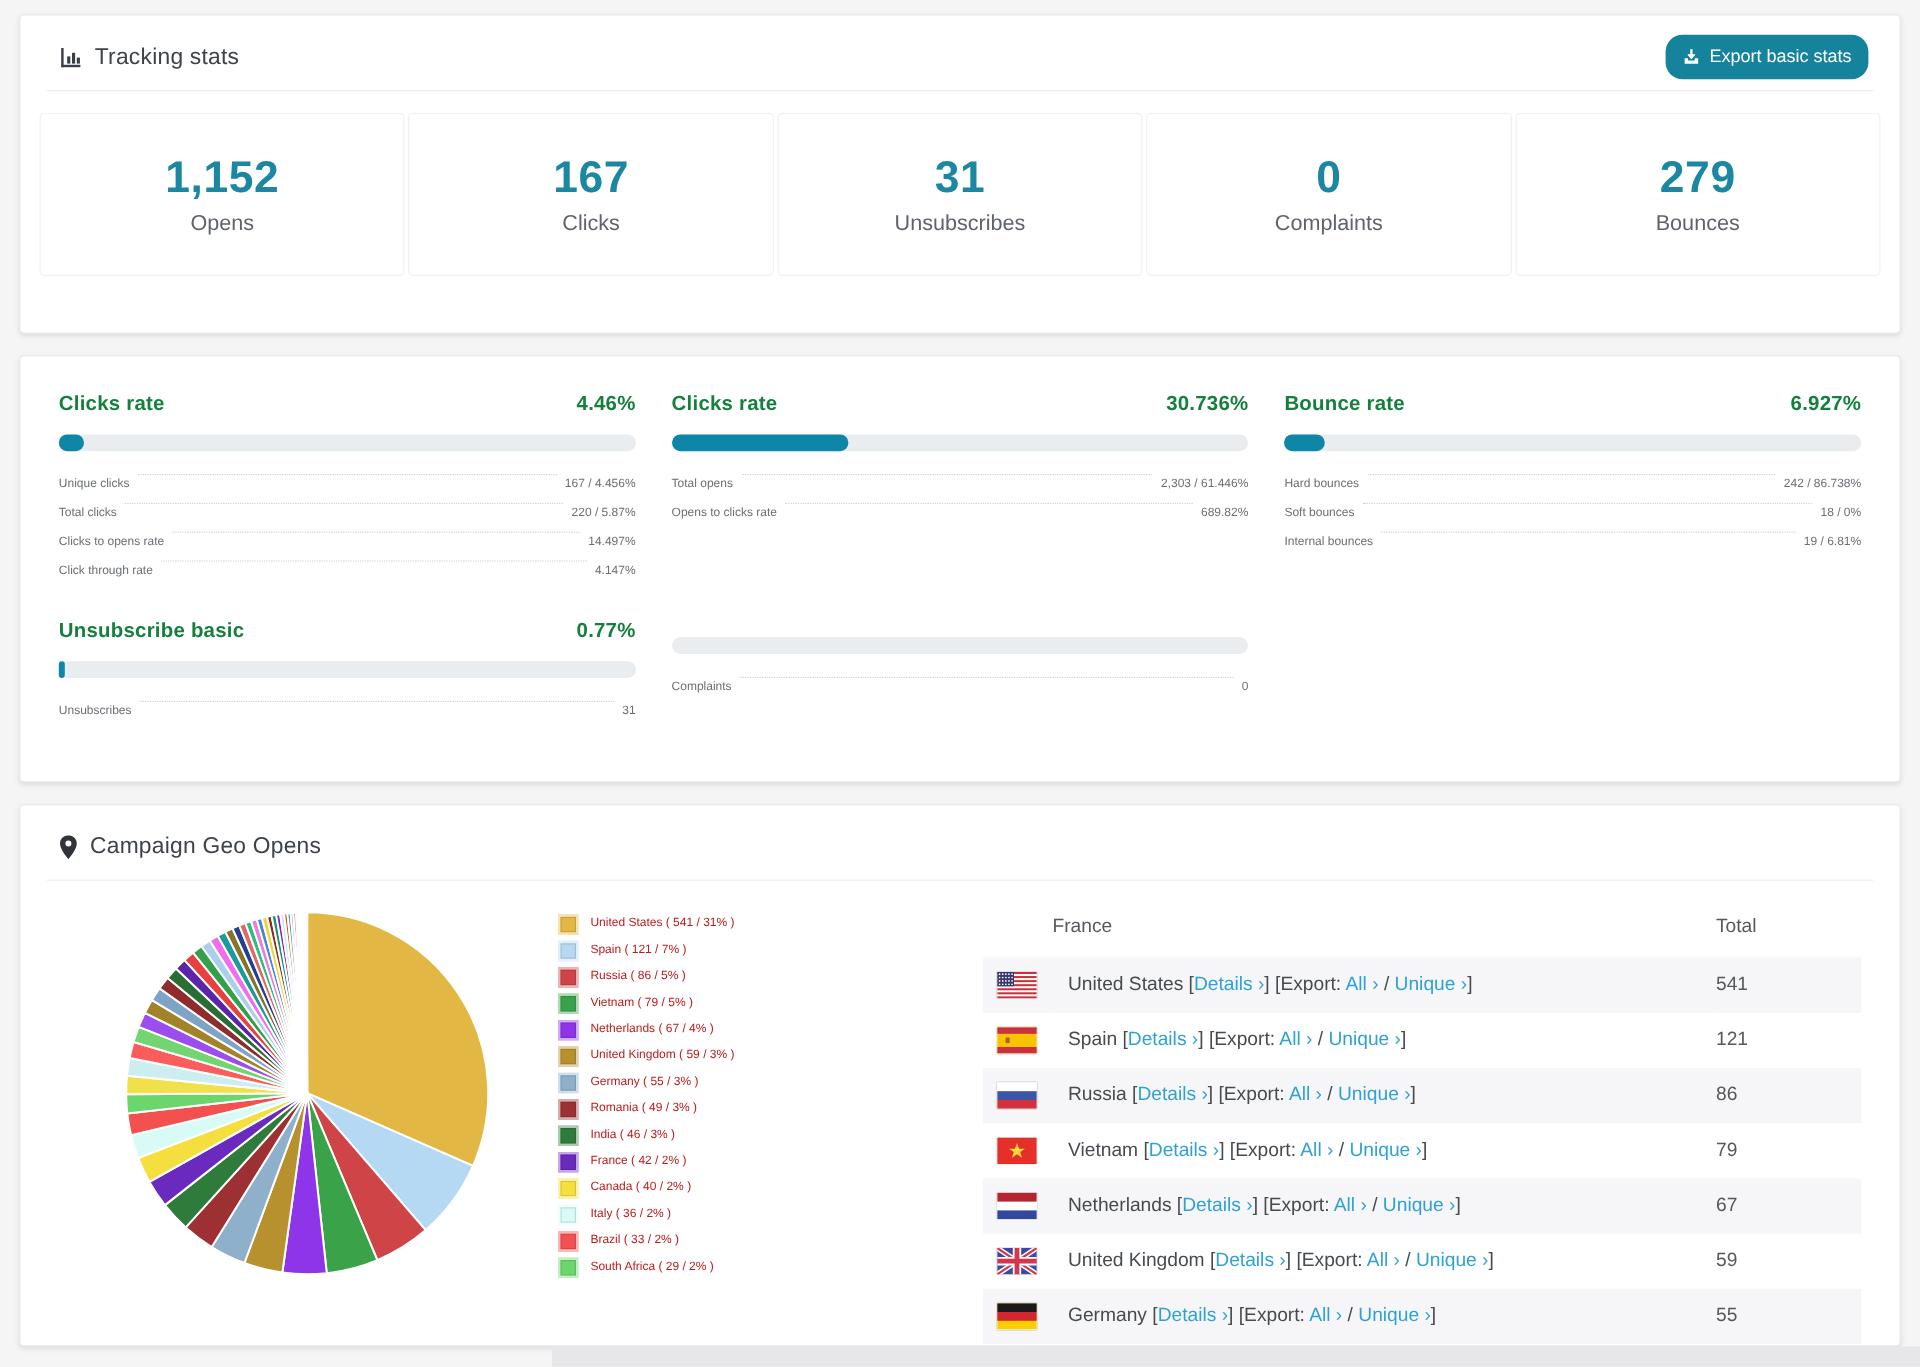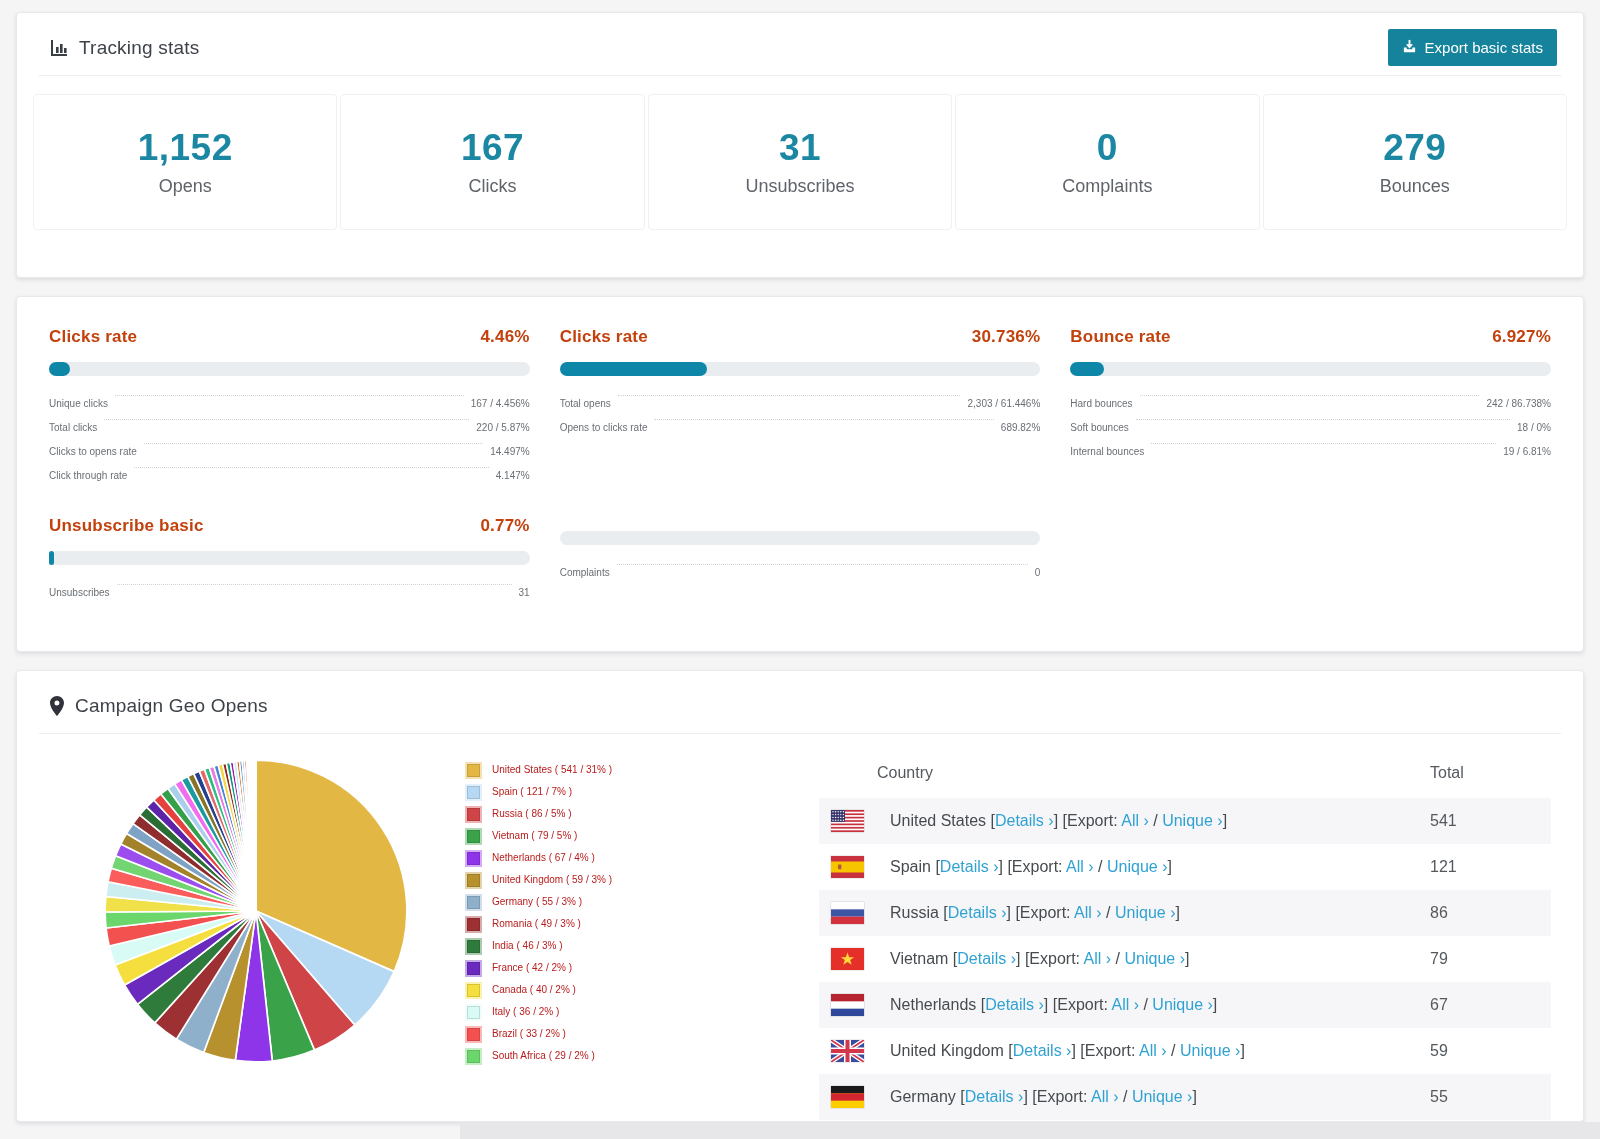--- a/index.html
+++ b/index.html
@@ -16,38 +16,38 @@
   }
   #card-tracking{top:12px;height:266px;}
   #card-rates{top:296px;height:356px;}
   #card-geo{top:670px;height:452px;overflow:hidden;}
 
   .card-header{display:flex;align-items:center;padding:24px 26px 16px 32px;position:relative;}
   .card-title{font-size:19px;color:#3e434a;font-weight:500;margin-left:10px;letter-spacing:.2px;}
   .header-rule{border-bottom:1px solid #ededef;margin:0 22px;}
 
   .export-btn{
-    position:absolute;right:26px;top:16px;display:flex;align-items:flex-start;gap:8px;
+    position:absolute;right:26px;top:16px;display:flex;align-items:center;gap:8px;
     background:#15839b;color:#fff;font-size:15px;font-family:inherit;
-    border:none;border-radius:2px;padding:10px 14px;cursor:pointer;
+    border:none;border-radius:14px;padding:10px 14px;cursor:pointer;
   }
 
   
   .stats-row{display:grid;grid-template-columns:repeat(5,1fr);gap:3px;padding:18px 16px;}
   .stat-box{
     border:1px solid #f1f1f3;border-radius:4px;height:134px;
     display:flex;flex-direction:column;align-items:center;justify-content:center;
   }
   .stat-value{font-size:37px;font-weight:700;color:#1b87a2;letter-spacing:.5px;}
   .stat-label{font-size:18px;color:#5f646a;margin-top:7px;}
 
   
   .rates-grid{display:grid;grid-template-columns:repeat(3,1fr);column-gap:30px;row-gap:28px;padding:30px 32px;}
   .rate-head{display:flex;justify-content:space-between;align-items:baseline;}
-  .rate-title,.rate-value{font-size:17px;font-weight:700;color:#c2410c;letter-spacing:.2px;}
+  .rate-title,.rate-value{font-size:17px;font-weight:700;color:#15803d;letter-spacing:.2px;}
   .rate-bar{margin-top:15px;height:14px;background:#e9edf0;border-radius:7px;position:relative;}
   .rate-fill{height:14px;background:#0e86a8;border-radius:7px;}
   .rate-rows{margin-top:16px;}
   .rate-row{display:flex;align-items:flex-start;font-size:10px;color:#6a6f74;padding:6px 0 7px;}
   .rr-label{white-space:nowrap;}
   .rr-leader{flex:1;border-bottom:1px dotted #cfd2d6;margin:0 7px;transform:translateY(-3px);}
   .rr-value{white-space:nowrap;}
 
   
   .geo-body{display:flex;align-items:flex-start;padding:10px 32px 0;}
@@ -357,21 +357,21 @@
         </div>
         <div class="legend-item">
           <span class="legend-swatch" style="background: rgb(107, 214, 107);"></span>
           <span>South Africa ( 29 / 2% )</span>
         </div>
       </div>
     <div class="geo-table-wrap">
       <table class="geo-table">
         <thead>
           <tr>
-            <th class="th-country" colspan="2">Country</th>
+            <th class="th-country" colspan="2">France</th>
             <th class="th-total">Total</th>
           </tr>
         </thead>
         <tbody id="geo-tbody">
             <tr class="data-row striped">
               <td class="cell-flag">
                 <svg class="flag" width="33" height="22" viewBox="0 0 33 22">
                   <rect width="33" height="22" fill="#fff"></rect>
                   <rect y="0.00" width="33" height="1.69" fill="#c8313e"></rect>
                   <rect y="3.38" width="33" height="1.69" fill="#c8313e"></rect>

